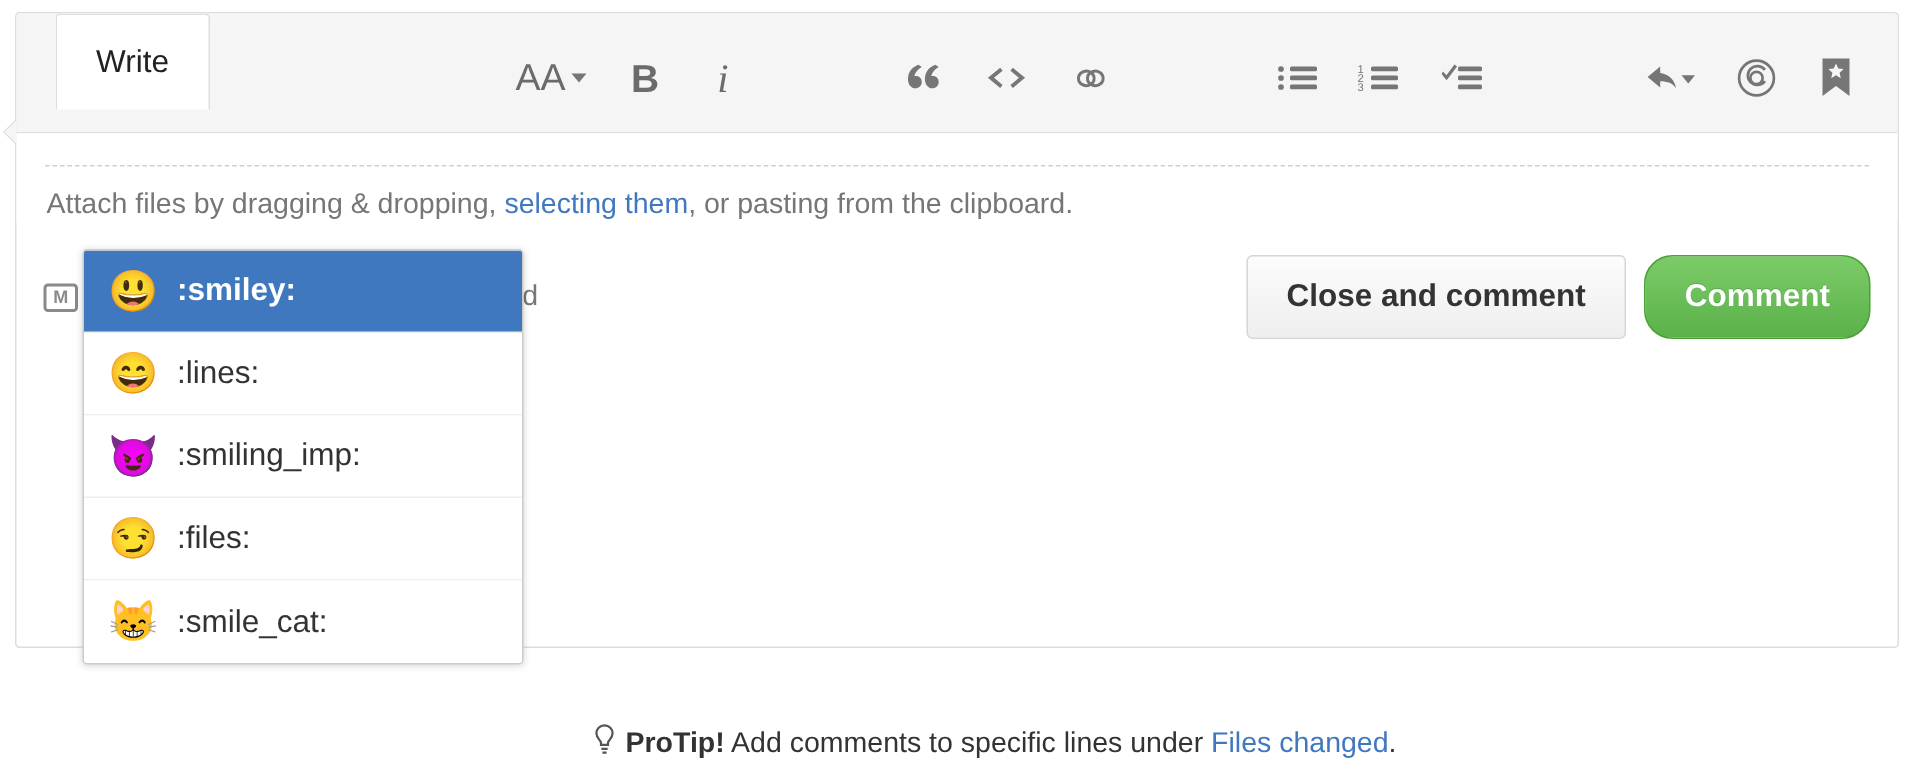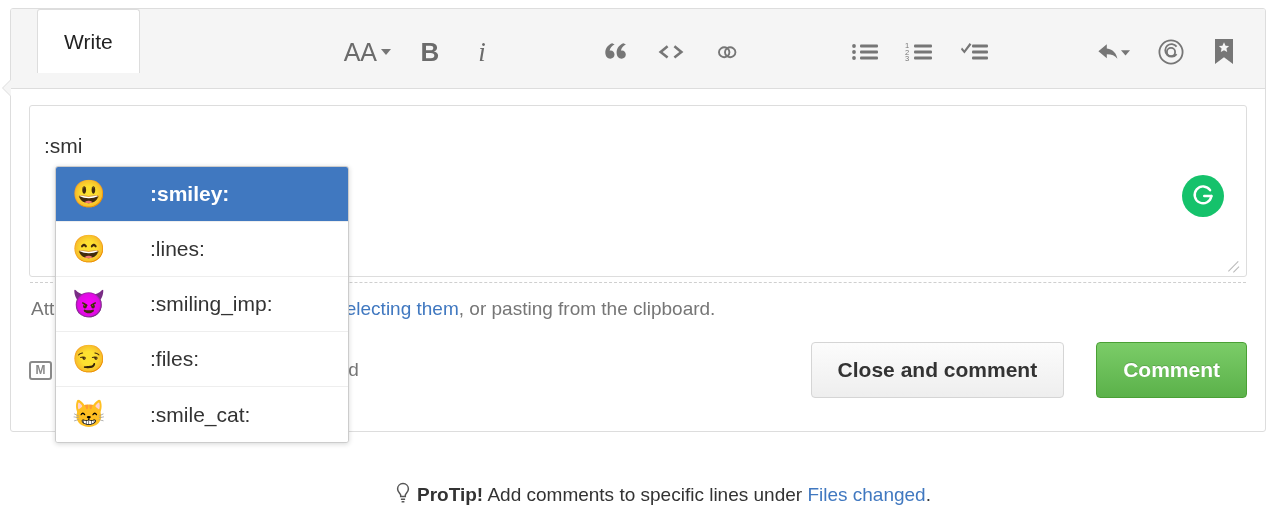--- a/index.html
+++ b/index.html
@@ -255,22 +255,23 @@
   }
   .btn-default {
     background: linear-gradient(#fcfcfc, #eeeeee);
     border-color: #d5d5d5;
     color: #333333;
   }
   .btn-primary {
     background: linear-gradient(#7bcc68, #5bb14a);
     border-color: #4aa035;
     color: #ffffff;
-    margin-left: 32px;
+    margin-left: 12px;
     text-shadow: 0 -1px 0 rgba(0,0,0,.15);
+    border-radius: 19px;
   }
 
   
   .suggester {
     position: absolute;
     left: 44px;
     top: 157px;
     width: 292px;
     background: #ffffff;
     border: 1px solid #cccccc;
@@ -299,21 +300,20 @@
     font-size: 27px;
     line-height: 1;
     flex: none;
     text-align: center;
     margin-right: 12px;
   }
   .sug-label {
     font-size: 21px;
     color: #333333;
     white-space: nowrap;
-    margin-left: 32px;
   }
 
   
   .protip {
     position: absolute;
     left: 0;
     top: 482px;
     width: 1280px;
     text-align: center;
     font-size: 19px;
@@ -436,33 +436,20 @@
           <svg width="22" height="28" viewBox="0 0 22 28" aria-hidden="true">
             <path d="M2 1h18v25l-9-6.7L2 26z"></path>
             <path fill="#f5f5f5" d="M11 4.3l1.55 3.4 3.55.35-2.7 2.45.8 3.6L11 12.2l-3.2 1.9.8-3.6-2.7-2.45 3.55-.35z"></path>
           </svg>
         </div>
       </div>
     </div>
   </div>
 
   <div class="editor-body">
-    <div class="textarea-wrap">
-      <div class="textarea-text">:smi</div>
-      <div class="grammarly">
-        <svg width="28" height="28" viewBox="0 0 28 28" aria-hidden="true">
-          <path fill="none" stroke="#ffffff" stroke-width="2.4" stroke-linecap="round" d="M21.1 8.2A8.4 8.4 0 1 0 22.4 14"></path>
-          <path fill="none" stroke="#ffffff" stroke-width="2.4" stroke-linecap="round" d="M22.4 14h-7.2"></path>
-        </svg>
-      </div>
-      <div class="resize-grip">
-        <i class="l1"></i>
-          <i class="l2"></i>
-      </div>
-    </div>
     <div class="dropzone"></div>
     <div class="attach-help">
       <span>Attach files by dragging &amp; dropping, </span><a>selecting them</a><span>, or pasting from the clipboard.</span>
     </div>
   </div>
 
   <div class="editor-footer">
     <div class="md-note">
       <span class="md-mark">
         <span>M</span>

